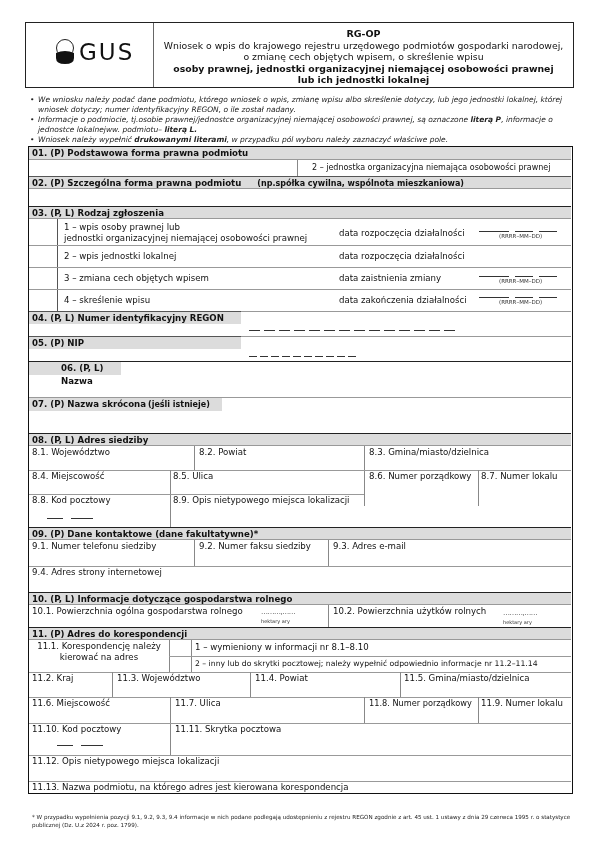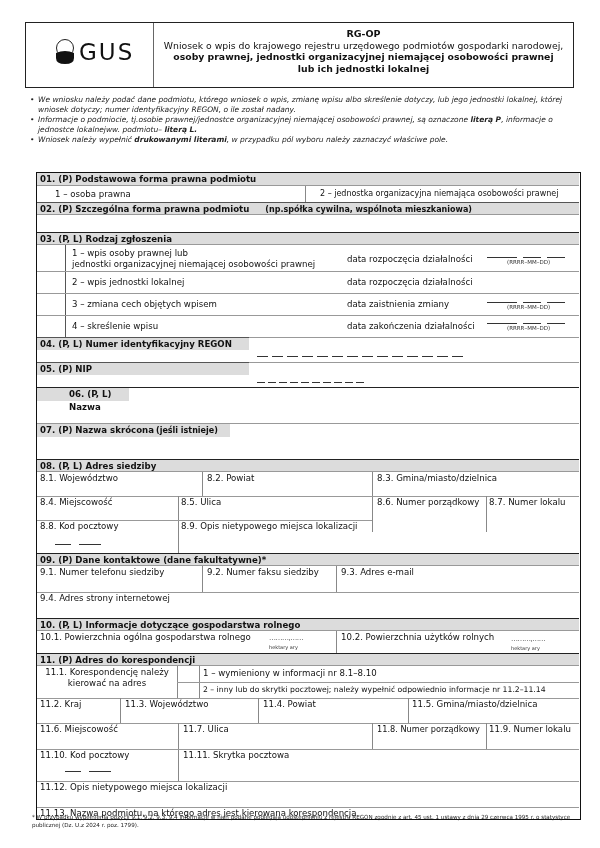--- a/index.html
+++ b/index.html
@@ -13,21 +13,21 @@
   #hdr-text .code { font-weight: bold; font-size: 9.5px; }
   #hdr-text .bold { font-weight: bold; }
   .gus-logo { position: absolute; left: 28px; top: 15px; display: flex; align-items: center; }
   .gus-word { font-family: "DejaVu Sans", sans-serif; font-size: 23px; letter-spacing: 2px; color: #111; margin-left: 3px; }
   
   #notes { left: 30px; top: 95px; width: 545px; font-size: 7.5px; line-height: 10px; font-style: italic; color: #222; }
   #notes .item { position: relative; padding-left: 8px; }
   #notes .item::before { content: "•"; position: absolute; left: 0; top: 0; font-style: normal; }
   #notes b { font-weight: bold; }
   
-  #form { left: 36px; top: 146px; width: 545px; height: 648px; border: 1.5px solid #111; box-sizing: border-box; margin-top: 26px; }
+  #form { left: 28px; top: 146px; width: 545px; height: 648px; border: 1.5px solid #111; box-sizing: border-box; }
   .sec-h { position: absolute; left: 0; height: 13px; background: #dcdcdc; font-weight: bold; font-size: 8.6px; line-height: 13px; padding-left: 3px; box-sizing: border-box; border-top: 1px solid #555; border-bottom: 1px solid #999; }
   .sec-h.full { width: 542px; }
   .sec-h .note { font-weight: bold; }
   .cell { position: absolute; box-sizing: border-box; font-size: 8.6px; line-height: 10.5px; padding: 1px 3px; }
   .vline { position: absolute; width: 0; border-left: 1px solid #888; }
   .hline { position: absolute; height: 0; border-top: 1px solid #999; }
   .hline.dark { border-top: 1.5px solid #222; }
   .dashes { position: absolute; display: flex; gap: 4px; }
   .dash { width: 8px; border-bottom: 1.2px solid #333; height: 0; }
   .dash.w14 { width: 11px; }
@@ -48,35 +48,35 @@
       <svg width="22" height="28" viewBox="0 0 22 28">
         <circle cx="11" cy="10" r="8.5" fill="none" stroke="#222" stroke-width="1"></circle>
         <path d="M2 15 Q11 11 20 15 L20 20 Q20 26 11 26 Q2 26 2 20 Z" fill="#111"></path>
       </svg>
       <span class="gus-word">GUS</span>
     </div>
   </div>
   <div id="hdr-text" class="abs">
     <div class="code">RG-OP</div>
     <div>Wniosek o wpis do krajowego rejestru urzędowego podmiotów gospodarki narodowej,</div>
+    <div>o zmianę cech objętych wpisem, o skreślenie wpisu</div>
     <div class="bold">osoby prawnej, jednostki organizacyjnej niemającej osobowości prawnej</div>
     <div class="bold">lub ich jednostki lokalnej</div>
   </div>
 </div>
 
 <div id="notes" class="abs">
   <div class="item"><span>We wniosku należy podać dane podmiotu, którego wniosek o wpis, zmianę wpisu albo skreślenie dotyczy, lub jego jednostki lokalnej, której wniosek dotyczy; numer identyfikacyjny REGON, o ile został nadany.</span></div>
   <div class="item"><span>Informacje o podmiocie, tj.osobie prawnej/jednostce organizacyjnej niemającej osobowości prawnej, są oznaczone </span><b>literą P</b><span>, informacje o jednostce lokalnejww. podmiotu– </span><b>literą L.</b></div>
   <div class="item"><span>Wniosek należy wypełnić </span><b>drukowanymi literami</b><span>, w przypadku pól wyboru należy zaznaczyć właściwe pole.</span></div>
 </div>
 
 <div id="form" class="abs">
 
   <div class="sec-h full" style="top:0;border-top:none;"><span>01. (P) Podstawowa forma prawna podmiotu</span></div>
-  <div class="cell" style="left:0;top:13px;width:268px;height:16px;padding-left:18px;line-height:14px;"><span>1 – osoba prawna</span></div>
   <div class="vline" style="left:268px;top:13px;height:16px;"></div>
   <div class="cell" style="left:280px;top:13px;width:262px;height:16px;line-height:14px;font-size:8px;"><span>2 – jednostka organizacyjna niemająca osobowości prawnej</span></div>
 
   <div class="sec-h full" style="top:29px;"><span>02. (P) Szczególna forma prawna podmiotu</span><span class="note" style="margin-left:16px;font-size:8px;">(np.spółka cywilna, wspólnota mieszkaniowa)</span></div>
   <div class="cell" style="left:0;top:42px;width:542px;height:17px;"></div>
 
   <div class="sec-h full" style="top:59px;border-top:1.5px solid #222;"><span>03. (P, L) Rodzaj zgłoszenia</span></div>
   <div class="vline" style="left:28px;top:72px;height:92px;border-left-color:#555;"></div>
 
   <div class="cell" style="left:0;top:72px;width:28px;height:26px;"></div>

